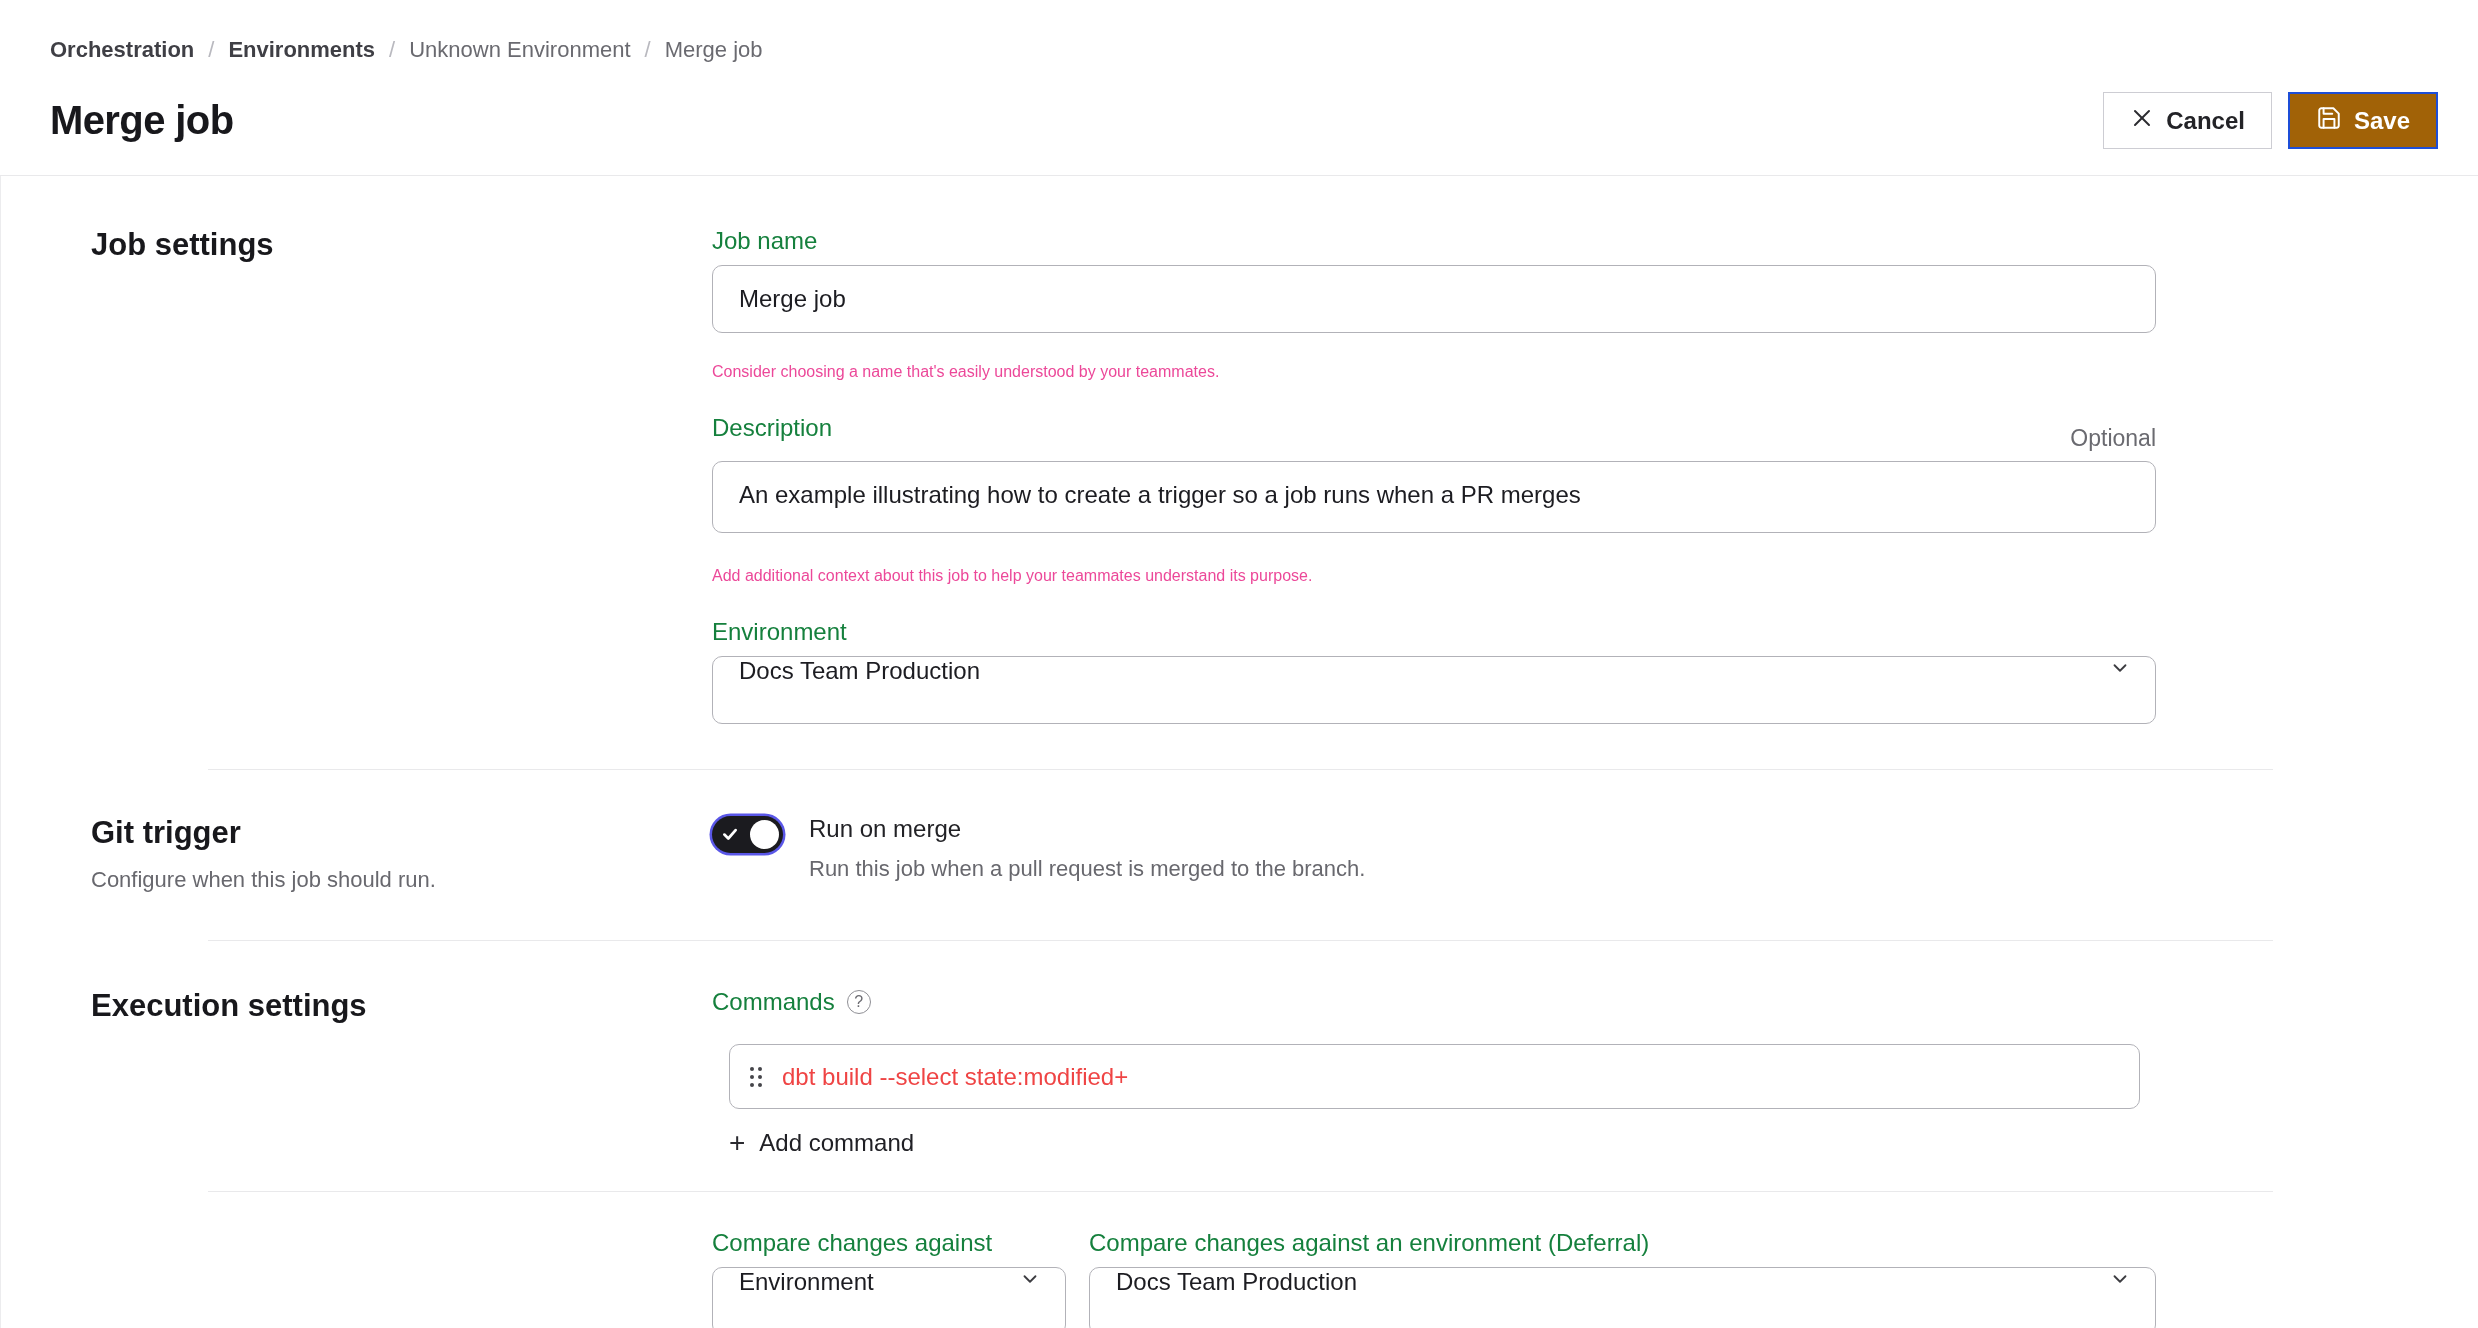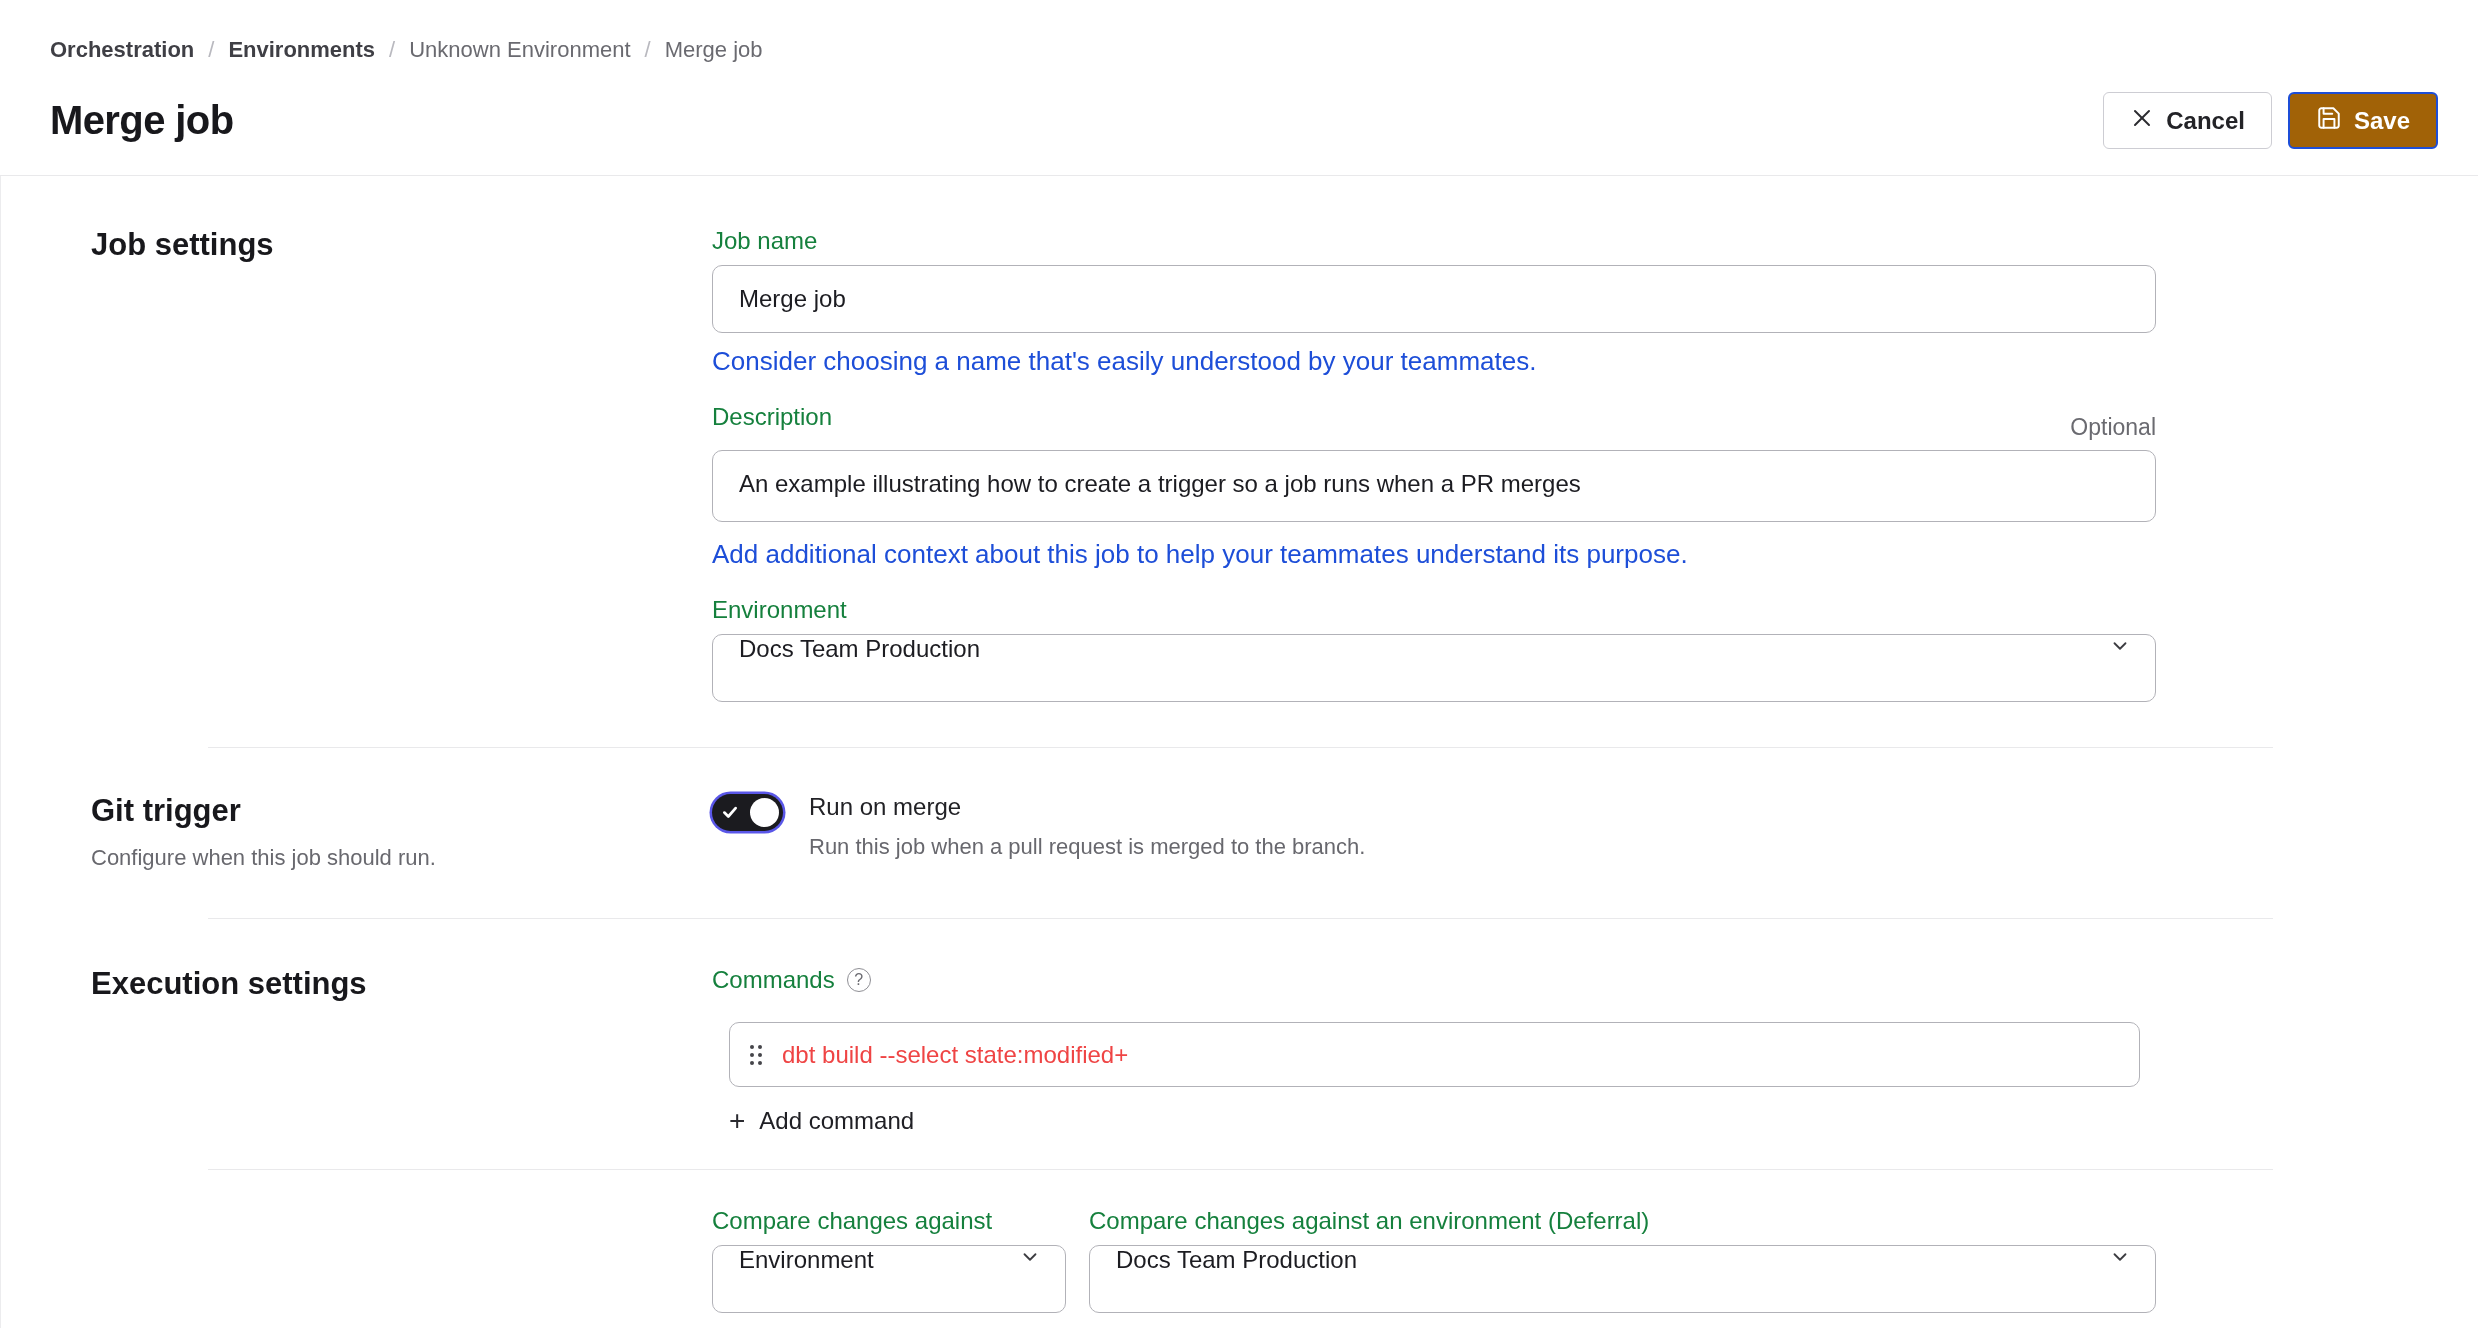--- a/index.html
+++ b/index.html
@@ -13,36 +13,36 @@
   
   .header { padding: 36px 40px 0 50px; background: #fff; }
   .breadcrumb { display: flex; align-items: center; gap: 14px; font-size: 22px; line-height: 28px; }
   .crumb-link { color: #3f3f45; font-weight: 700; cursor: pointer; }
   .crumb-muted { color: #6a6a70; font-weight: 400; }
   .crumb-sep { color: #b9b9bf; font-weight: 400; }
   .title-row { display: flex; align-items: center; justify-content: space-between; margin-top: 28px; padding-bottom: 26px; }
   .page-title { font-size: 40px; font-weight: 700; letter-spacing: -0.6px; color: #18181c; }
   .actions { display: flex; gap: 16px; }
   .btn { display: flex; align-items: center; gap: 12px; height: 57px; padding: 0 26px;
-         border-radius: 6px; font-size: 24px; font-weight: 700; cursor: pointer; }
+         border-radius: 0; font-size: 24px; font-weight: 700; cursor: pointer; }
   .btn-secondary { background: #fff; border: 1px solid #cdcdd3; color: #232327; }
   .btn-primary { background: #a16207; border: 2px solid #1d4ed8; color: #ffffff; }
   .hdr-divider { border-bottom: 1px solid #e9e9eb; }
 
   
   .content { border-left: 1px solid #ececee; min-height: 1165px; }
   .section { display: grid; grid-template-columns: 621px 1444px; padding-left: 90px; }
   .section-heading { font-size: 31px; font-weight: 700; color: #18181c; line-height: 38px; }
   .section-sub { margin-top: 14px; font-size: 22px; color: #68686e; line-height: 28px; }
   .divider { margin-left: 207px; width: 2065px; border-top: 1px solid #e9e9eb; }
 
   .field-label { font-size: 24px; color: #15803d; font-weight: 500; line-height: 30px; }
   .label-row { display: flex; justify-content: space-between; align-items: flex-end; }
   .optional { font-size: 23px; color: #6a6a70; font-weight: 400; }
-  .helper { margin-top: 13px; font-size: 26px; color: #1d4ed8; line-height: 30px; }
+  .helper { margin-top: 24px; font-size: 16px; color: #ec4899; line-height: 30px; }
 
   .text-input, .textarea, .select {
     width: 100%; border: 1px solid #b2b2b8; border-radius: 10px; background: #fff;
     font-family: "Liberation Sans", sans-serif; font-size: 24px; color: #1c1c21;
   }
   .text-input { height: 68px; padding: 0 26px; outline: none; }
   .textarea { height: 72px; padding: 18px 26px; resize: none; outline: none; line-height: 30px; }
   .select { height: 68px; display: flex; align-items: flex-start; justify-content: space-between;
             padding: 0 24px 0 26px; cursor: pointer; }
   .field { margin-bottom: 26px; }

